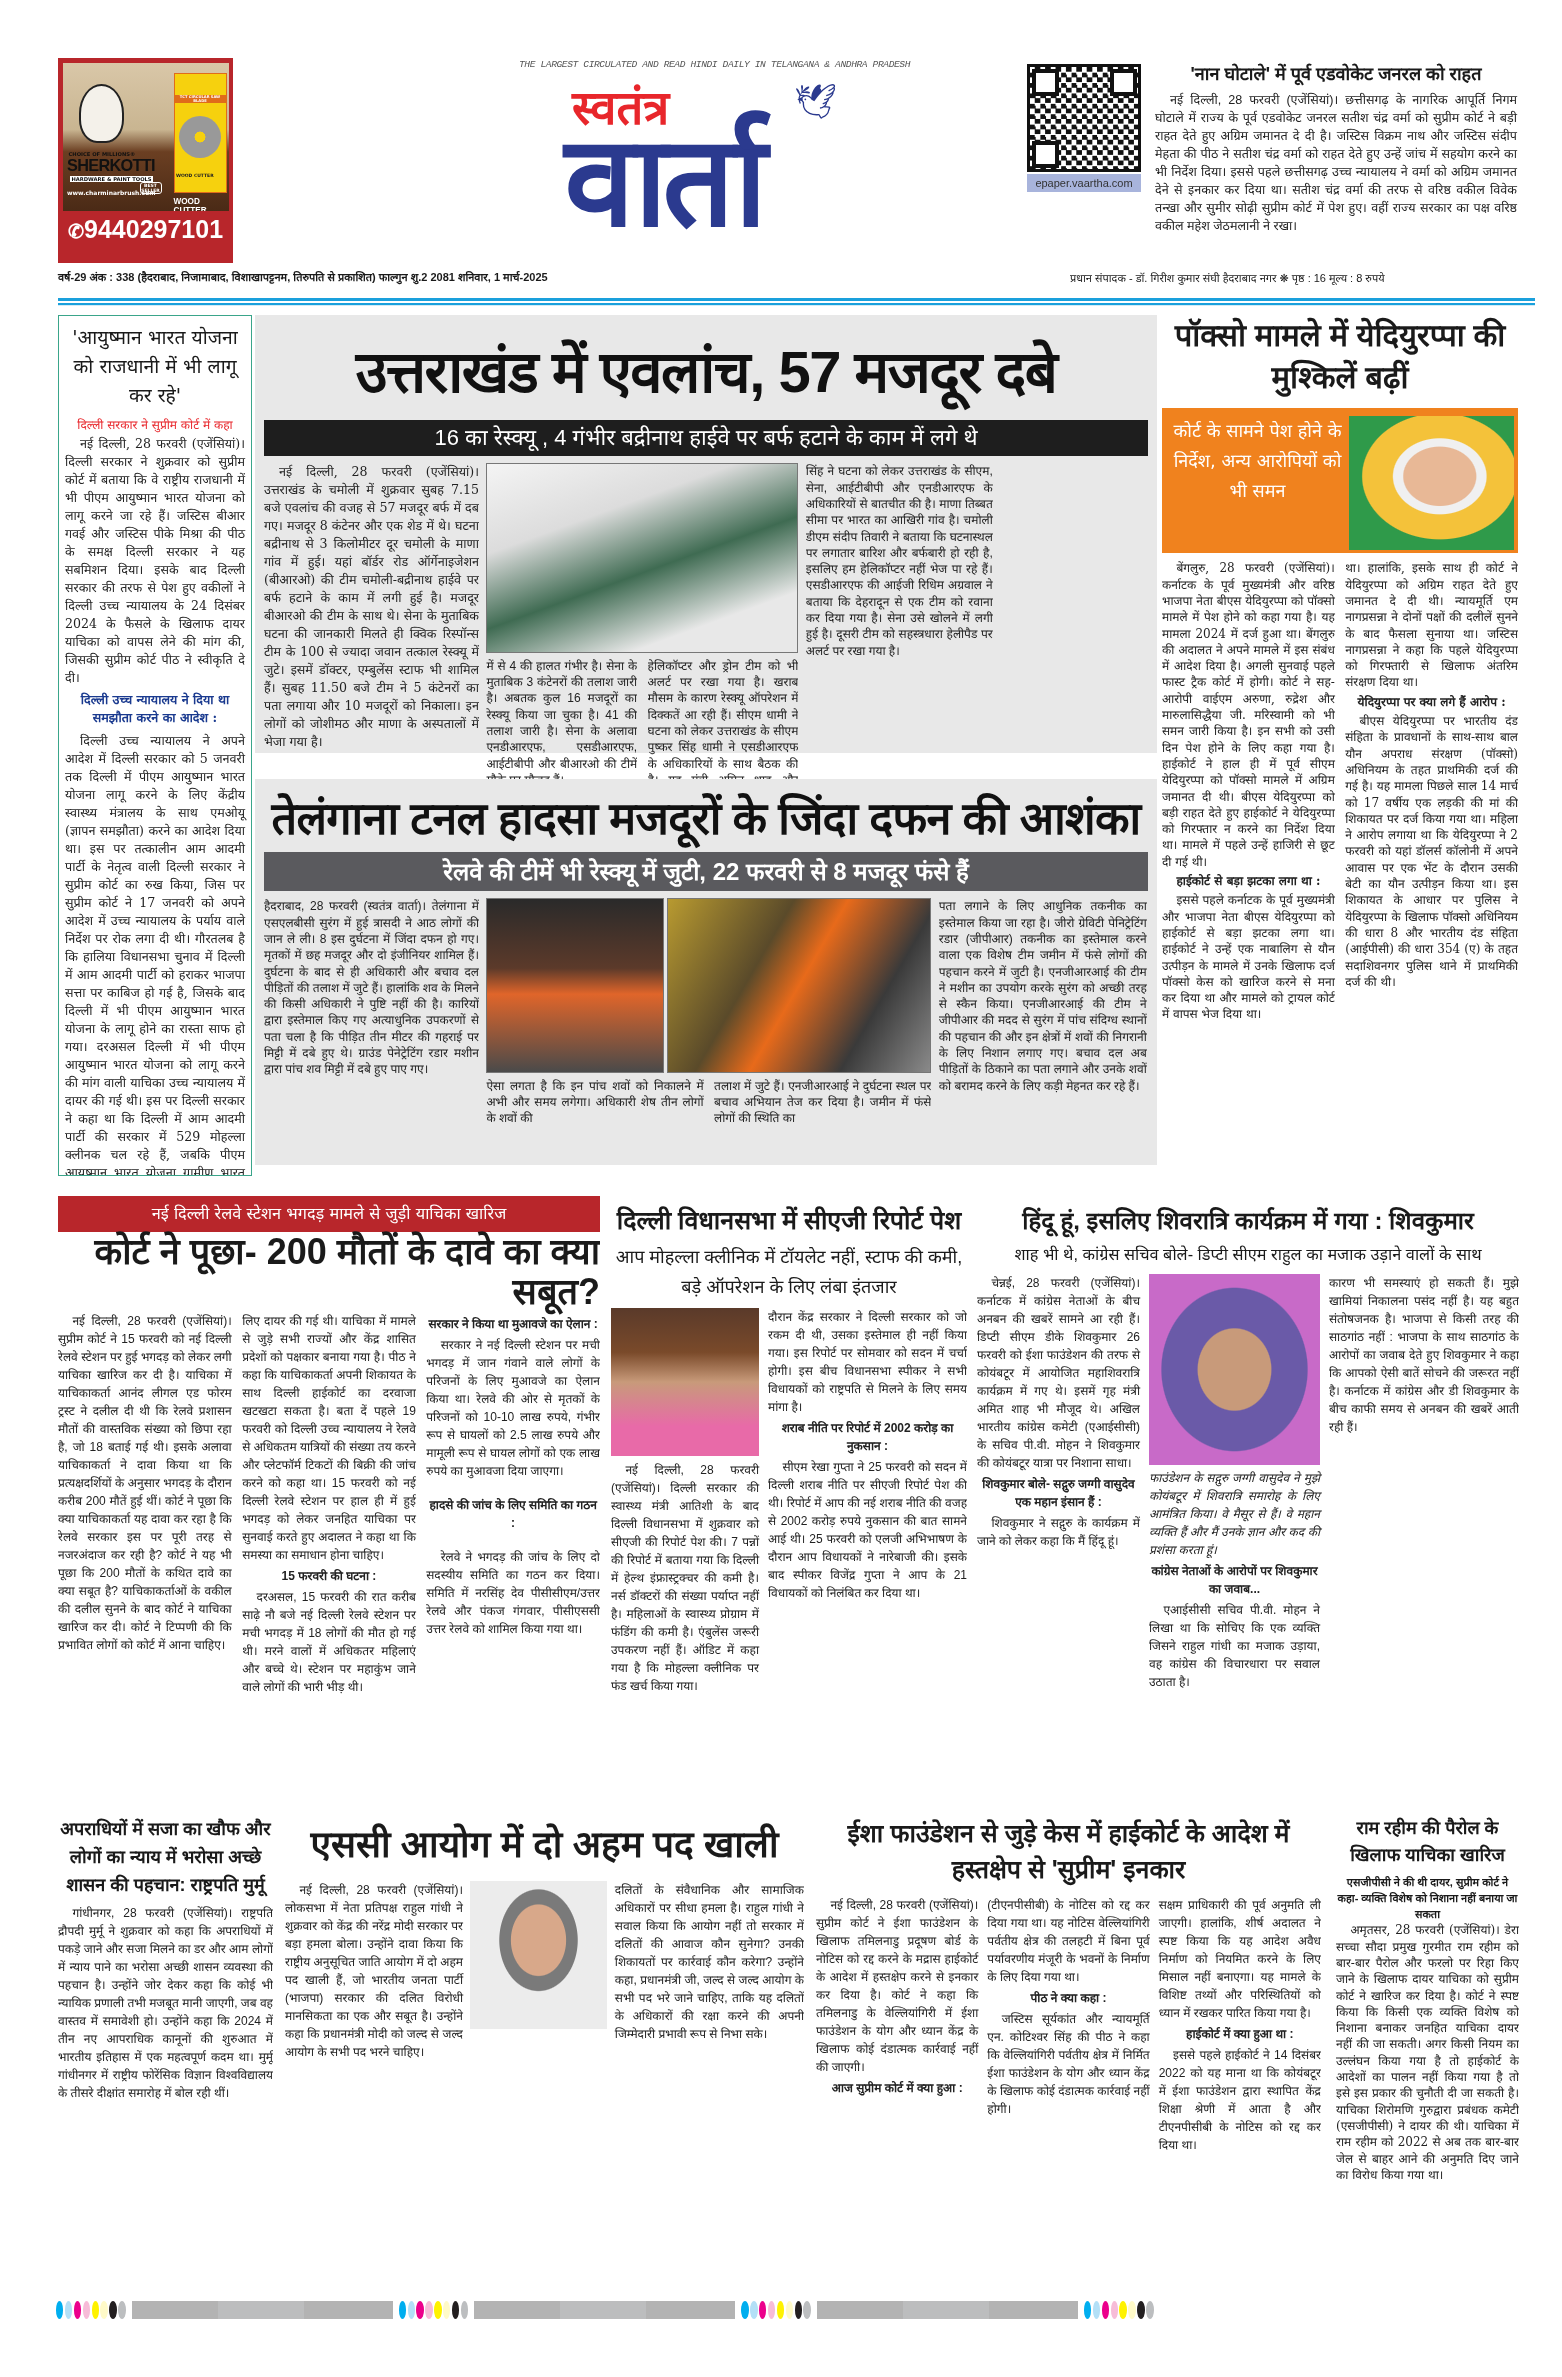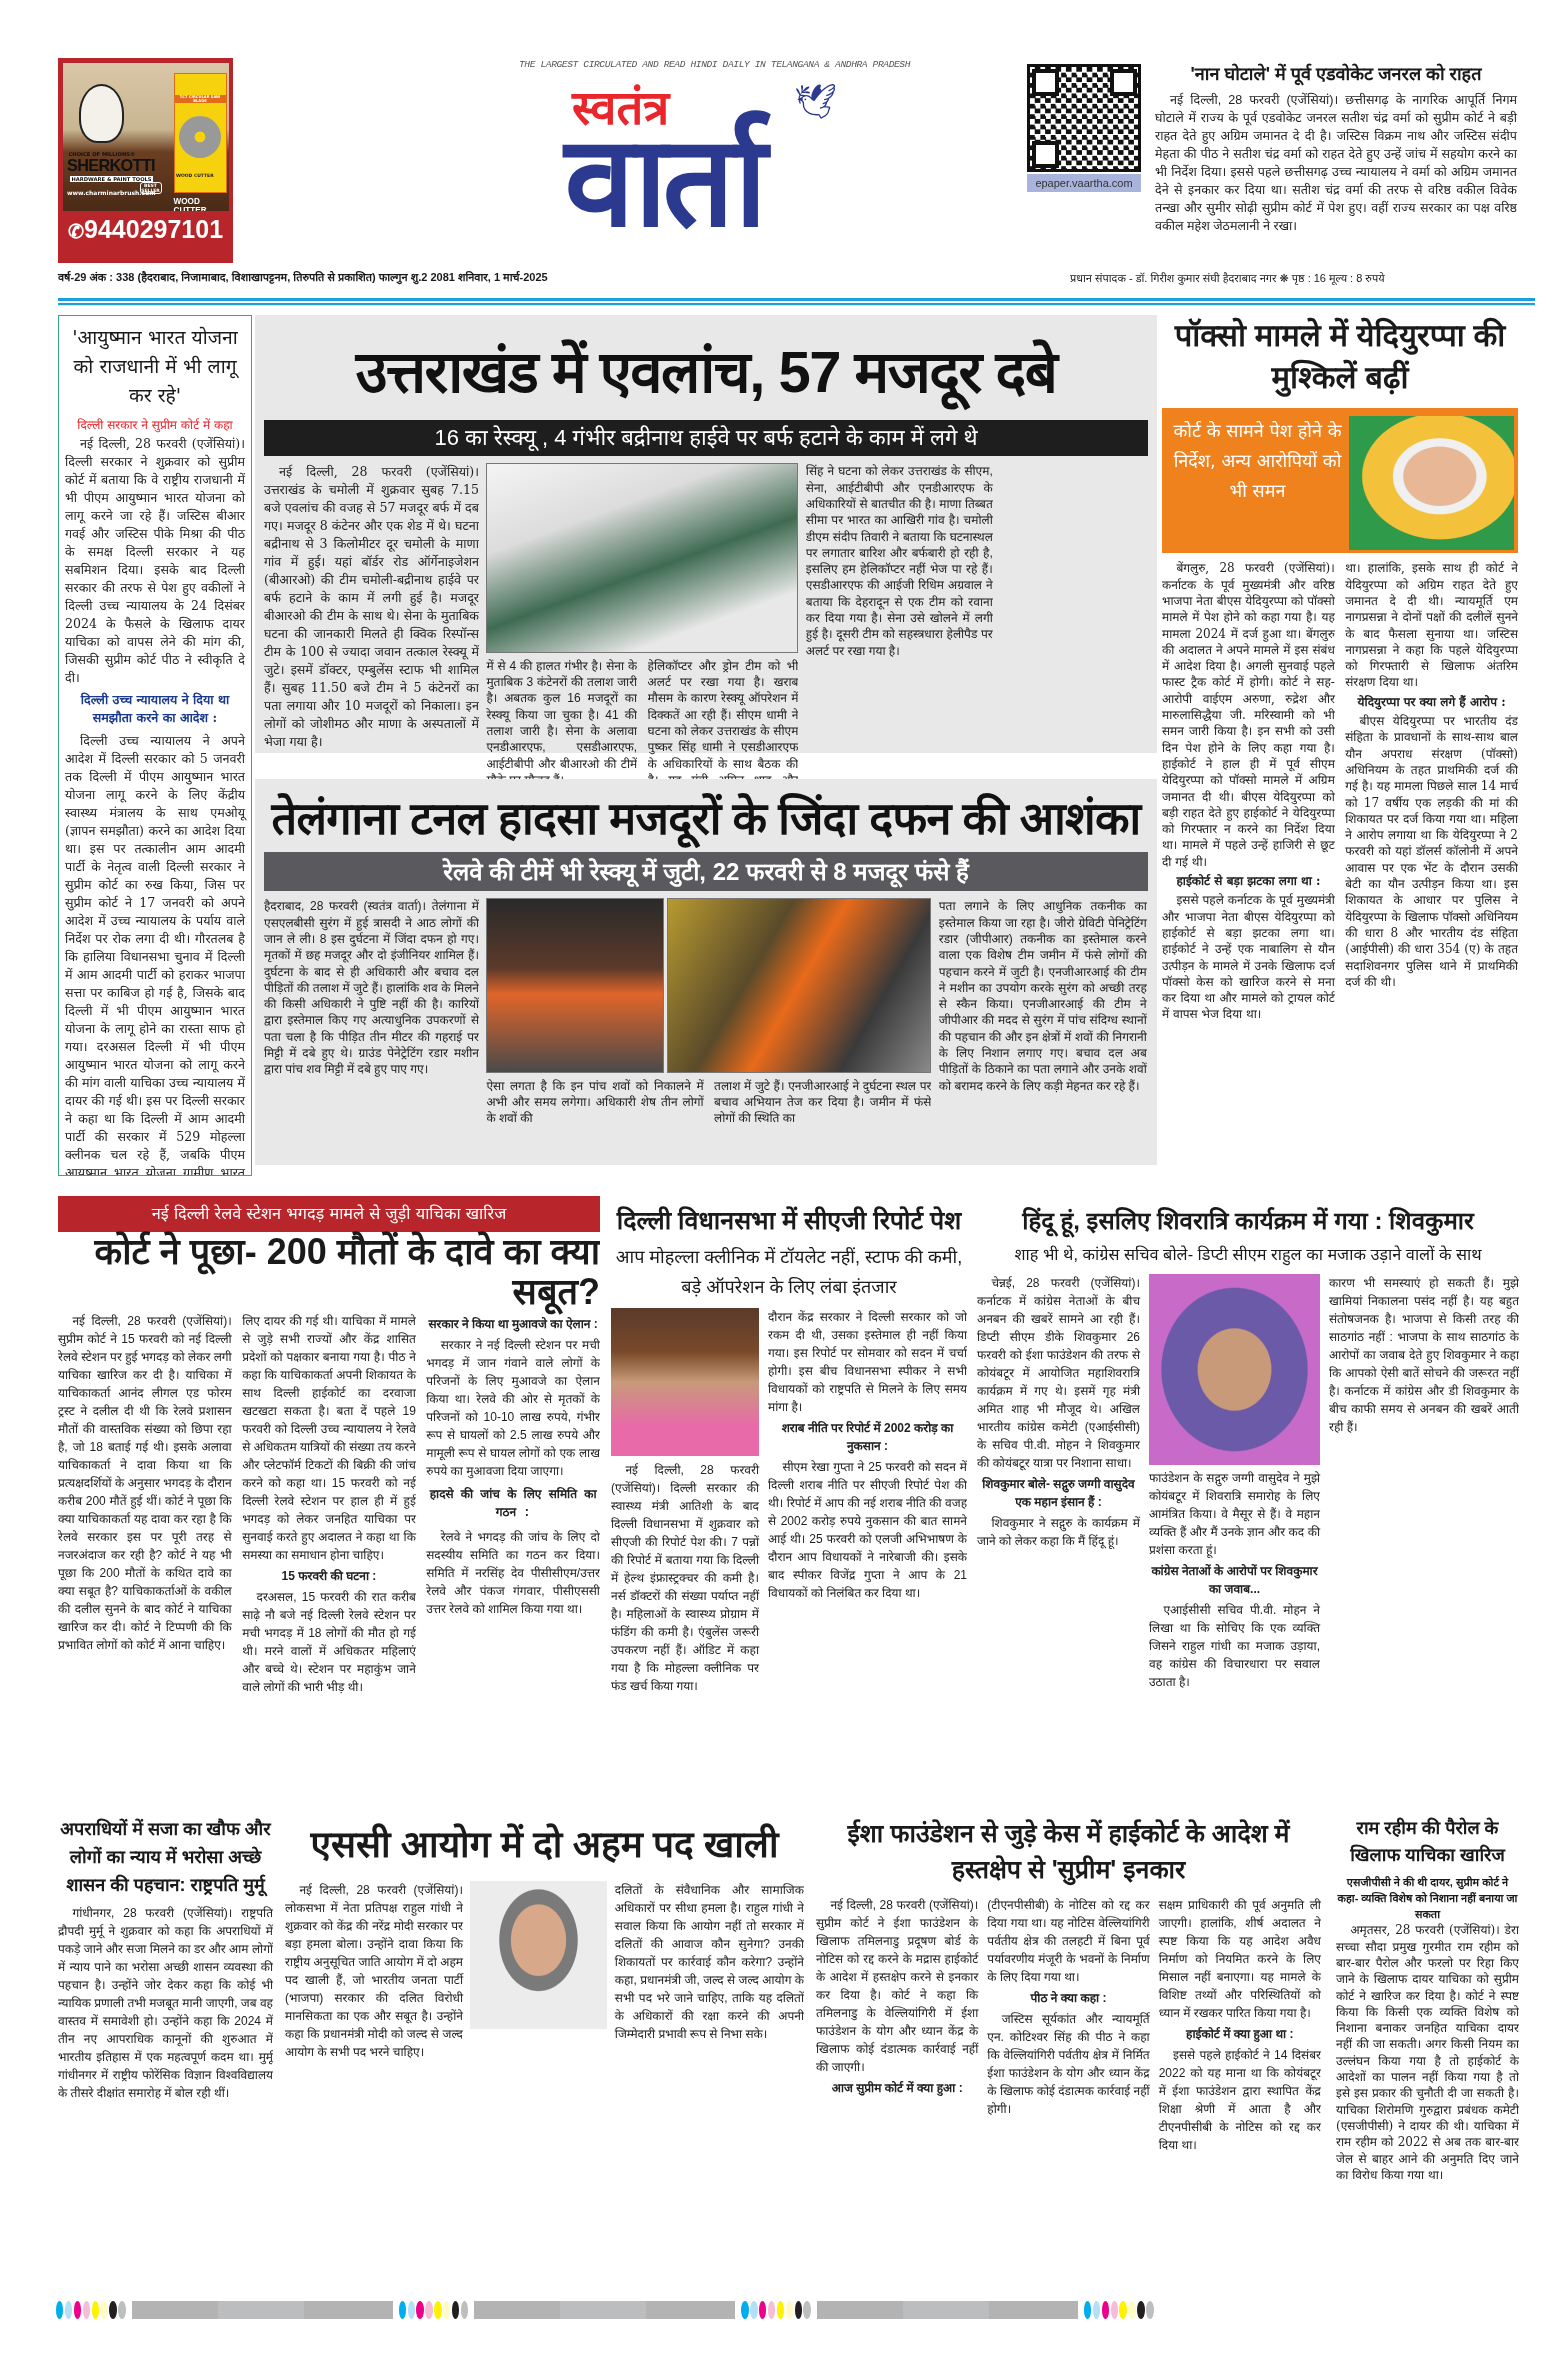--- a/index.html
+++ b/index.html
@@ -134,21 +134,21 @@
   <div style="display:flex;gap:10.4px;">
     <div class="col-text" style="flex:1;font-size:12px;line-height:18px;text-indent:1.2em;">नई दिल्ली, 28 फरवरी (एजेंसियां)। सुप्रीम कोर्ट ने 15 फरवरी को नई दिल्ली रेलवे स्टेशन पर हुई भगदड़ को लेकर लगी याचिका खारिज कर दी है। याचिका में याचिकाकर्ता आनंद लीगल एड फोरम ट्रस्ट ने दलील दी थी कि रेलवे प्रशासन मौतों की वास्तविक संख्या को छिपा रहा है, जो 18 बताई गई थी। इसके अलावा याचिकाकर्ता ने दावा किया था कि प्रत्यक्षदर्शियों के अनुसार भगदड़ के दौरान करीब 200 मौतें हुई थीं। कोर्ट ने पूछा कि क्या याचिकाकर्ता यह दावा कर रहा है कि रेलवे सरकार इस पर पूरी तरह से नजरअंदाज कर रही है? कोर्ट ने यह भी पूछा कि 200 मौतों के कथित दावे का क्या सबूत है? याचिकाकर्ताओं के वकील की दलील सुनने के बाद कोर्ट ने याचिका खारिज कर दी। कोर्ट ने टिप्पणी की कि प्रभावित लोगों को कोर्ट में आना चाहिए।</div>
     <div class="col-text" style="flex:1;font-size:12px;line-height:18px;">
       <p style="text-indent:0;">लिए दायर की गई थी। याचिका में मामले से जुड़े सभी राज्यों और केंद्र शासित प्रदेशों को पक्षकार बनाया गया है। पीठ ने कहा कि याचिकाकर्ता अपनी शिकायत के साथ दिल्ली हाईकोर्ट का दरवाजा खटखटा सकता है। बता दें पहले 19 फरवरी को दिल्ली उच्च न्यायालय ने रेलवे से अधिकतम यात्रियों की संख्या तय करने और प्लेटफॉर्म टिकटों की बिक्री की जांच करने को कहा था। 15 फरवरी को नई दिल्ली रेलवे स्टेशन पर हाल ही में हुई भगदड़ को लेकर जनहित याचिका पर सुनवाई करते हुए अदालत ने कहा था कि समस्या का समाधान होना चाहिए।</p>
       <div style="font-weight:bold;text-align:center;margin:3px 0;">15 फरवरी की घटना :</div>
       <p>दरअसल, 15 फरवरी की रात करीब साढ़े नौ बजे नई दिल्ली रेलवे स्टेशन पर मची भगदड़ में 18 लोगों की मौत हो गई थी। मरने वालों में अधिकतर महिलाएं और बच्चे थे। स्टेशन पर महाकुंभ जाने वाले लोगों की भारी भीड़ थी।</p>
     </div>
     <div class="col-text" style="flex:1;font-size:12px;line-height:18px;">
       <div style="font-weight:bold;text-align:center;margin:3px 0;">सरकार ने किया था मुआवजे का ऐलान :</div>
       <p>सरकार ने नई दिल्ली स्टेशन पर मची भगदड़ में जान गंवाने वाले लोगों के परिजनों के लिए मुआवजे का ऐलान किया था। रेलवे की ओर से मृतकों के परिजनों को 10-10 लाख रुपये, गंभीर रूप से घायलों को 2.5 लाख रुपये और मामूली रूप से घायल लोगों को एक लाख रुपये का मुआवजा दिया जाएगा।</p>
-      <div style="font-weight:bold;text-align:center;margin:6px 0;font-family:Liberation Mono, monospace;">हादसे की जांच के लिए समिति का गठन :</div>
+      <div style="font-weight:bold;text-align:center;margin:16px 0;">हादसे की जांच के लिए समिति का गठन :</div>
       <p>रेलवे ने भगदड़ की जांच के लिए दो सदस्यीय समिति का गठन कर दिया। समिति में नरसिंह देव पीसीसीएम/उत्तर रेलवे और पंकज गंगवार, पीसीएससी उत्तर रेलवे को शामिल किया गया था।</p>
     </div>
   </div>
 </div>
 
 <div class="abs" style="left:611px;top:1202px;width:356px;height:608px;overflow:hidden;">
   <div class="cond" style="font-size:25px;font-weight:bold;line-height:37px;text-align:center;">दिल्ली विधानसभा में सीएजी रिपोर्ट पेश</div>
   <div class="cond" style="font-size:18px;line-height:30px;text-align:center;margin-top:3px;">आप मोहल्ला क्लीनिक में टॉयलेट नहीं, स्टाफ की कमी, बड़े ऑपरेशन के लिए लंबा इंतजार</div>
   <div style="display:flex;gap:9px;margin-top:6px;">
     <div style="width:148px;">
@@ -168,21 +168,21 @@
   <div class="cond" style="font-size:16.3px;line-height:30px;text-align:center;">शाह भी थे, कांग्रेस सचिव बोले- डिप्टी सीएम राहुल का मजाक उड़ाने वालों के साथ</div>
   <div style="display:flex;gap:9px;margin-top:4.5px;">
     <div class="col-text" style="width:163px;font-size:12px;line-height:18px;">
       <p>चेन्नई, 28 फरवरी (एजेंसियां)। कर्नाटक में कांग्रेस नेताओं के बीच अनबन की खबरें सामने आ रही हैं। डिप्टी सीएम डीके शिवकुमार 26 फरवरी को ईशा फाउंडेशन की तरफ से कोयंबटूर में आयोजित महाशिवरात्रि कार्यक्रम में गए थे। इसमें गृह मंत्री अमित शाह भी मौजूद थे। अखिल भारतीय कांग्रेस कमेटी (एआईसीसी) के सचिव पी.वी. मोहन ने शिवकुमार की कोयंबटूर यात्रा पर निशाना साधा।</p>
       <div style="font-weight:bold;text-align:center;margin:3px 0;">शिवकुमार बोले- सद्गुरु जग्गी वासुदेव एक महान इंसान हैं :</div>
       <p>शिवकुमार ने सद्गुरु के कार्यक्रम में जाने को लेकर कहा कि मैं हिंदू हूं।</p>
     </div>
     <div style="width:171px;">
       <div style="height:191px;background:radial-gradient(ellipse at 50% 50%,#c89a7a 0 30%,#6a5aa8 31% 60%,#c86ac8 61%);"></div>
       <div class="col-text" style="font-size:12px;line-height:18px;margin-top:4.5px;">
-        <p style="text-indent:0;">फाउंडेशन के सद्गुरु जग्गी वासुदेव ने मुझे कोयंबटूर में शिवरात्रि समारोह के लिए आमंत्रित किया। वे मैसूर से हैं। वे महान व्यक्ति हैं और मैं उनके ज्ञान और कद की प्रशंसा करता हूं।</p>
+        <p style="text-indent:0;font-style:italic;">फाउंडेशन के सद्गुरु जग्गी वासुदेव ने मुझे कोयंबटूर में शिवरात्रि समारोह के लिए आमंत्रित किया। वे मैसूर से हैं। वे महान व्यक्ति हैं और मैं उनके ज्ञान और कद की प्रशंसा करता हूं।</p>
         <div style="font-weight:bold;text-align:center;margin:3px 0;">कांग्रेस नेताओं के आरोपों पर शिवकुमार का जवाब...</div>
         <p>एआईसीसी सचिव पी.वी. मोहन ने लिखा था कि सोचिए कि एक व्यक्ति जिसने राहुल गांधी का मजाक उड़ाया, वह कांग्रेस की विचारधारा पर सवाल उठाता है।</p>
       </div>
     </div>
     <div class="col-text" style="flex:1;font-size:12px;line-height:18px;">कारण भी समस्याएं हो सकती हैं। मुझे खामियां निकालना पसंद नहीं है। यह बहुत संतोषजनक है। भाजपा से किसी तरह की साठगांठ नहीं : भाजपा के साथ साठगांठ के आरोपों का जवाब देते हुए शिवकुमार ने कहा कि आपको ऐसी बातें सोचने की जरूरत नहीं है। कर्नाटक में कांग्रेस और डी शिवकुमार के बीच काफी समय से अनबन की खबरें आती रही हैं।</div>
   </div>
 </div>
 
 <div class="abs" style="left:58px;top:1815px;width:215px;height:460px;overflow:hidden;">
   <div class="cond" style="font-size:18px;font-weight:bold;line-height:28px;text-align:center;">अपराधियों में सजा का खौफ और लोगों का न्याय में भरोसा अच्छे शासन की पहचान: राष्ट्रपति मुर्मू</div>

